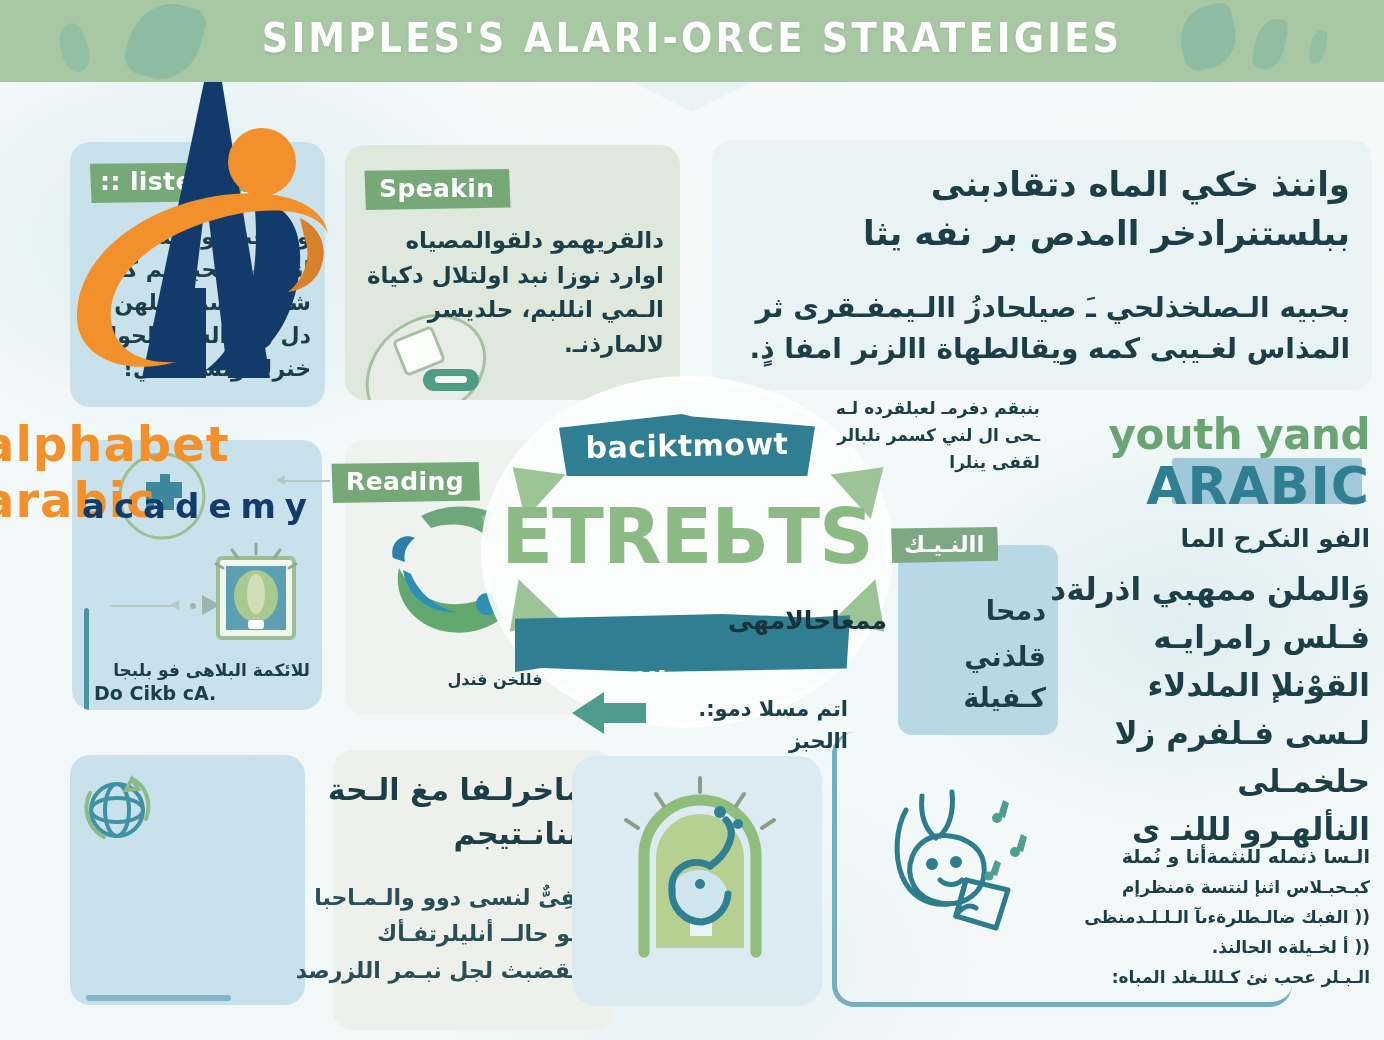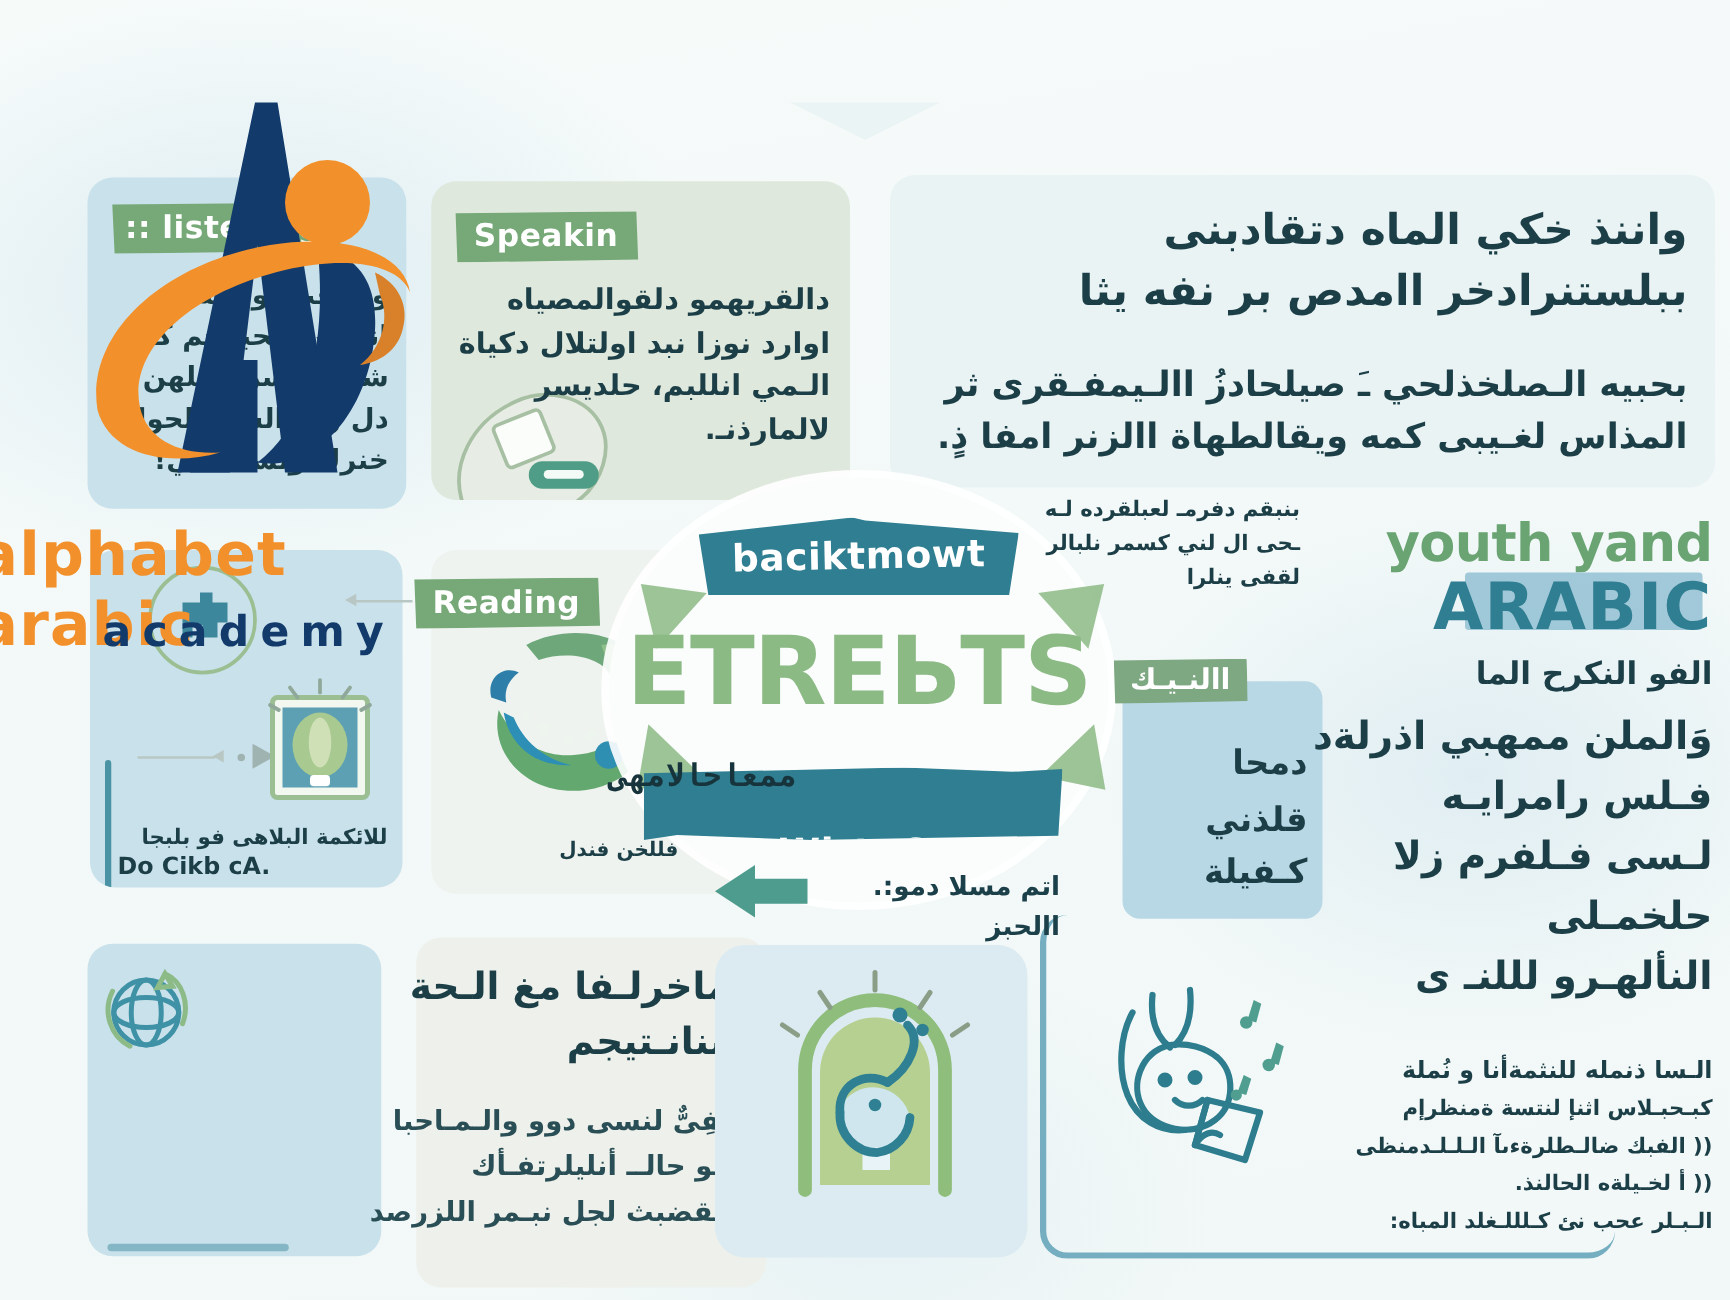--- a/index.html
+++ b/index.html
@@ -56,22 +56,22 @@
   .ribbon-top{position:absolute;left:72px;top:32px;width:256px;height:62px;background:#2f7e91;
     clip-path:polygon(0% 22%,48% 0%,52% 4%,100% 20%,97% 100%,3% 100%);
     border-radius:4px;}
   .ribbon-top span{position:absolute;left:0;right:0;top:14px;text-align:center;color:#fff;
     font-size:30px;font-weight:bold;letter-spacing:.5px;transform:rotate(-1.2deg);}
   .hub-big{position:absolute;left:0;right:0;top:110px;text-align:center;
     color:#8cba85;font-size:76px;font-weight:bold;letter-spacing:-1px;
     font-family:"DejaVu Sans","Liberation Sans",sans-serif;}
   .ribbon-bot{position:absolute;left:28px;top:232px;width:335px;height:58px;background:#2f7e91;
     clip-path:polygon(0% 8%,62% 0%,88% 6%,100% 2%,99% 94%,40% 100%,8% 93%,0% 100%);}
-  .sub-ar{position:absolute;left:0;right:0;top:224px;text-align:left;color:#17343c;
-    font-size:25px;font-weight:700;direction:rtl;font-family:Liberation Mono, monospace;}
+  .sub-ar{position:absolute;left:0;right:0;top:224px;text-align:right;color:#17343c;
+    font-size:25px;font-weight:700;direction:rtl;}
   .ribbon-bot span{position:absolute;left:0;right:0;top:16px;text-align:center;color:#fff;
     font-size:30px;font-weight:bold;letter-spacing:.5px;margin-top:35px;}
 
   .ch-arrow{position:absolute;width:0;height:0;opacity:.85;}
   .a-tl{left:12px;top:78px;border-left:30px solid transparent;border-right:30px solid transparent;
         border-bottom:44px solid #8cba85;transform:rotate(-48deg);}
   .a-tr{left:350px;top:78px;border-left:30px solid transparent;border-right:30px solid transparent;
         border-bottom:44px solid #8cba85;transform:rotate(48deg);}
   .a-bl{left:8px;top:212px;border-left:30px solid transparent;border-right:30px solid transparent;
         border-top:44px solid #8cba85;transform:rotate(44deg);}
@@ -100,20 +100,28 @@
      border-bottom:5px solid transparent;border-right:9px solid #b9c7c4;}
 
   .title-grn{color:#6aa472;font-weight:bold;}
   .title-tl{color:#2f7e91;font-weight:bold;}
 </style>
 </head>
 <body>
 
 <div id="stage">
 
+  <div class="hdr">
+    <div class="leaf l1"></div>
+    <div class="leaf l2"></div>
+    <div class="leaf l3"></div>
+    <div class="leaf l4"></div>
+    <div class="leaf l5"></div>
+    <div class="hdr-title">SIMPLES'S ALARI-ORCE STRATEIGIES</div>
+  </div>
   <div class="hdr-notch"></div>
 
   <div class="card card-blue" style="left:70px;top:142px;width:255px;height:265px;">
     <div class="tag" style="left:18px;top:20px;padding-left:12px;">:: listening</div>
     <div class="ar" style="position:absolute;left:14px;right:14px;top:78px;font-size:22px;">وساقىو أوالمه انتيابن الحبوجم كمي شعد اللسز الملهن دل ربم السم للحواا خنرك ونسخه ني!</div>
   </div>
 
   <div class="card card-green" style="left:345px;top:145px;width:335px;height:255px;overflow:hidden;">
 
     <svg class="illus" style="left:6px;top:148px;" width="180" height="130" viewBox="0 0 180 130">
@@ -219,20 +227,21 @@
   <div style="position:absolute;left:1060px;top:410px;width:310px;">
     <div class="title-grn" style="position:absolute;right:0;top:0;font-size:42px;letter-spacing:-.5px;white-space:nowrap;">youth yand</div>
     <div style="position:absolute;right:8px;top:48px;width:190px;height:46px;background:#7fb5cc;opacity:.7;border-radius:3px;"></div>
     <div class="title-tl" style="position:absolute;right:0;top:46px;font-size:52px;letter-spacing:1px;white-space:nowrap;">ARABIC</div>
     <div class="ar" style="position:absolute;right:0;top:110px;width:310px;font-size:25px;">الفو النكرح الما</div>
   </div>
 
   <div style="position:absolute;left:1050px;top:565px;width:320px;">
     <div class="ar" style="font-size:31px;line-height:1.55;">وَالملن ممهبي اذرلةد</div>
     <div class="ar" style="font-size:31px;line-height:1.55;">فـلس رامرايـه</div>
+    <div class="ar" style="font-size:31px;line-height:1.55;">القوْنلإ الملدلاء</div>
     <div class="ar" style="font-size:31px;line-height:1.55;">لـسى فـلفرم زلا حلخمـلى</div>
     <div class="ar" style="font-size:31px;line-height:1.55;">النألهـرو لللنـ ى</div>
   </div>
 
   <div style="position:absolute;left:1050px;top:840px;width:320px;">
     <div class="ar" style="font-size:19px;line-height:1.75;">الـسا ذنمله للنثمةأنا و نُملة</div>
     <div class="ar" style="font-size:17px;line-height:1.75;">كبـحبـلاس اثنإ لنتسة ةمنظرإم</div>
     <div class="ar" style="font-size:17px;line-height:1.75;">(( الفبك ضالـطلرةءىآ الـلـلـدمنظى</div>
     <div class="ar" style="font-size:17px;line-height:1.75;">(( أ لخـيلةه الحالنذ.</div>
     <div class="ar" style="font-size:17px;line-height:1.75;">الـبـلر عحب نئ كـلللـغلد المباه:</div>

